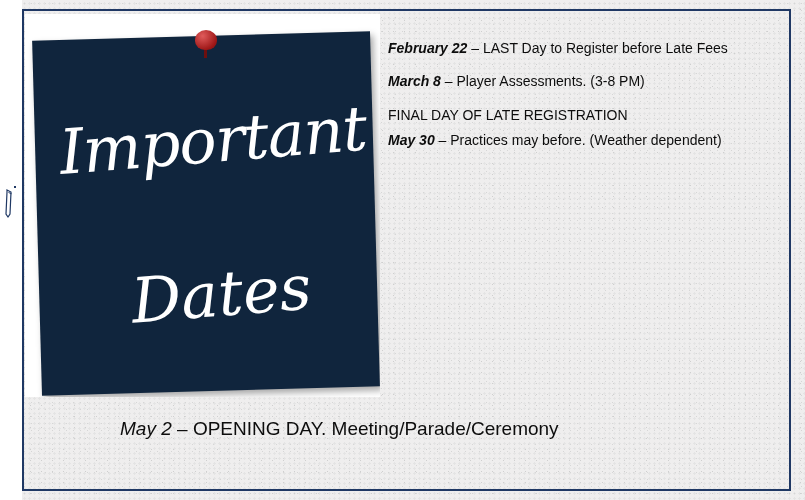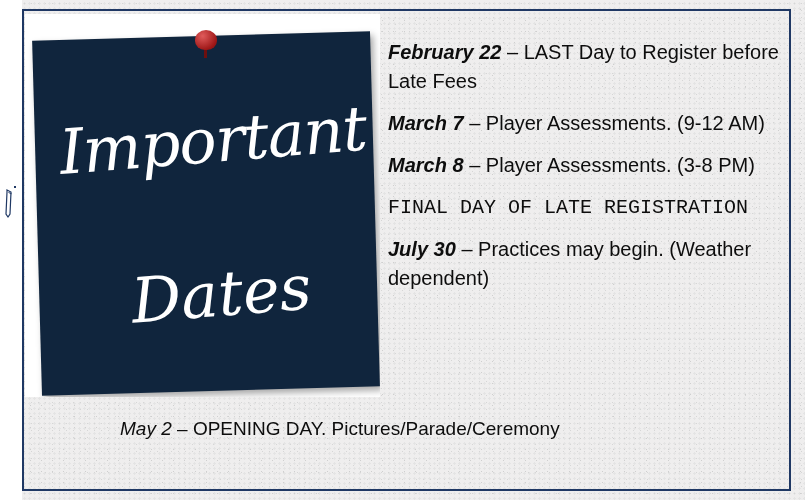--- a/index.html
+++ b/index.html
@@ -122,33 +122,32 @@
   }
 
   
   .dates {
     position: absolute;
     left: 388px;
     top: 38px;
     width: 400px;
   }
   .date-line {
-    font-size: 20px;
+    font-size: 14px;
     color: #0d0d0d;
     line-height: 1.45;
     margin-bottom: 13px;
     font-family: "Liberation Sans", sans-serif;
   }
   .date-line .d {
     font-weight: bold;
     font-style: italic;
   }
   .date-line.plain {
-    margin-bottom: 13px;
-    font-family: Liberation Mono, monospace;
+    margin-bottom: 5px;
   }
   .footer-line {
     position: absolute;
     left: 120px;
     top: 418px;
     font-size: 19px;
     color: #0d0d0d;
     white-space: nowrap;
   }
   .footer-line .d {
@@ -185,30 +184,27 @@
       <div class="pin-needle"></div>
       <div class="pin-head"></div>
     </div>
   </div>
 
   <div class="dates">
     <div class="date-line">
       <span class="d">February 22</span><span> – </span><span>LAST Day to Register before Late Fees</span>
     </div>
     <div class="date-line">
-      <span class="d">March 7</span><span> – </span><span>Player Assessments.  (9-12 AM)</span>
-    </div>
-    <div class="date-line">
       <span class="d">March 8</span><span> – </span><span>Player Assessments.  (3-8 PM)</span>
     </div>
     <div class="date-line plain">
       <span>FINAL DAY OF LATE REGISTRATION</span>
     </div>
     <div class="date-line">
-      <span class="d">July 30</span><span> – </span><span>Practices may begin. (Weather dependent)</span>
+      <span class="d">May 30</span><span> – </span><span>Practices may before. (Weather dependent)</span>
     </div>
   </div>
 
   <div class="footer-line">
-    <span class="d">May 2</span><span> – </span><span class="emph">OPENING DAY</span><span>.  Pictures/Parade/Ceremony</span>
+    <span class="d">May 2</span><span> – </span><span class="emph">OPENING DAY</span><span>.  Meeting/Parade/Ceremony</span>
   </div>
 
 </div>
 
 </body></html>

